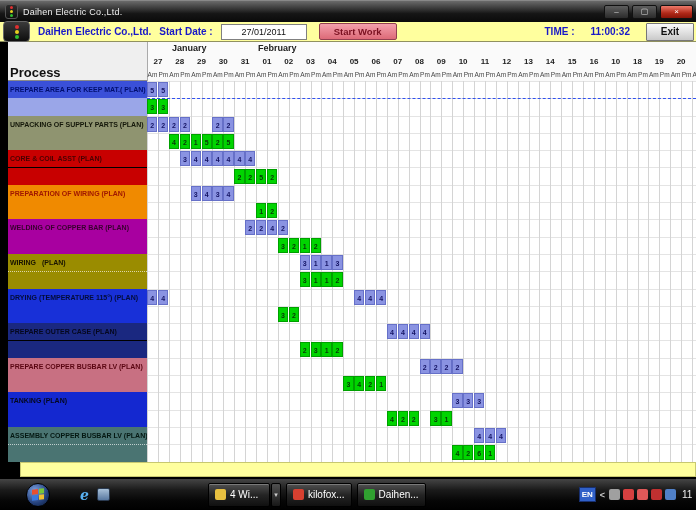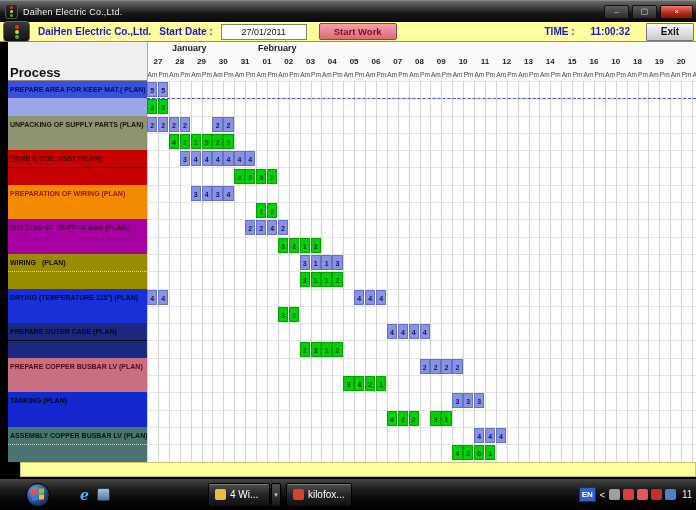--- a/index.html
+++ b/index.html
@@ -333,20 +333,24 @@
   <div class="tb-buttons">
       <div class="tbtn">
         <span class="ticon" style="background: rgb(232, 192, 64);"></span>
         <span>4 Wi...</span>
       </div>
       <span class="tarrow">▾</span>
       <div class="tbtn">
         <span class="ticon" style="background: rgb(216, 64, 48);"></span>
         <span>kilofox...</span>
       </div>
+      <div class="tbtn">
+        <span class="ticon" style="background: rgb(48, 160, 48);"></span>
+        <span>Daihen...</span>
+      </div>
     </div>
   <div class="tray">
     <span class="en">EN</span>
     <span class="expand">&lt;</span>
     <span style="display:flex;gap:3px" id="trayicons">
         <span class="ticon" style="background: rgb(160, 160, 160);"></span>
         <span class="ticon" style="background: rgb(216, 64, 64);"></span>
         <span class="ticon" style="background: rgb(224, 88, 88);"></span>
         <span class="ticon" style="background: rgb(192, 48, 48);"></span>
         <span class="ticon" style="background: rgb(80, 128, 200);"></span>

